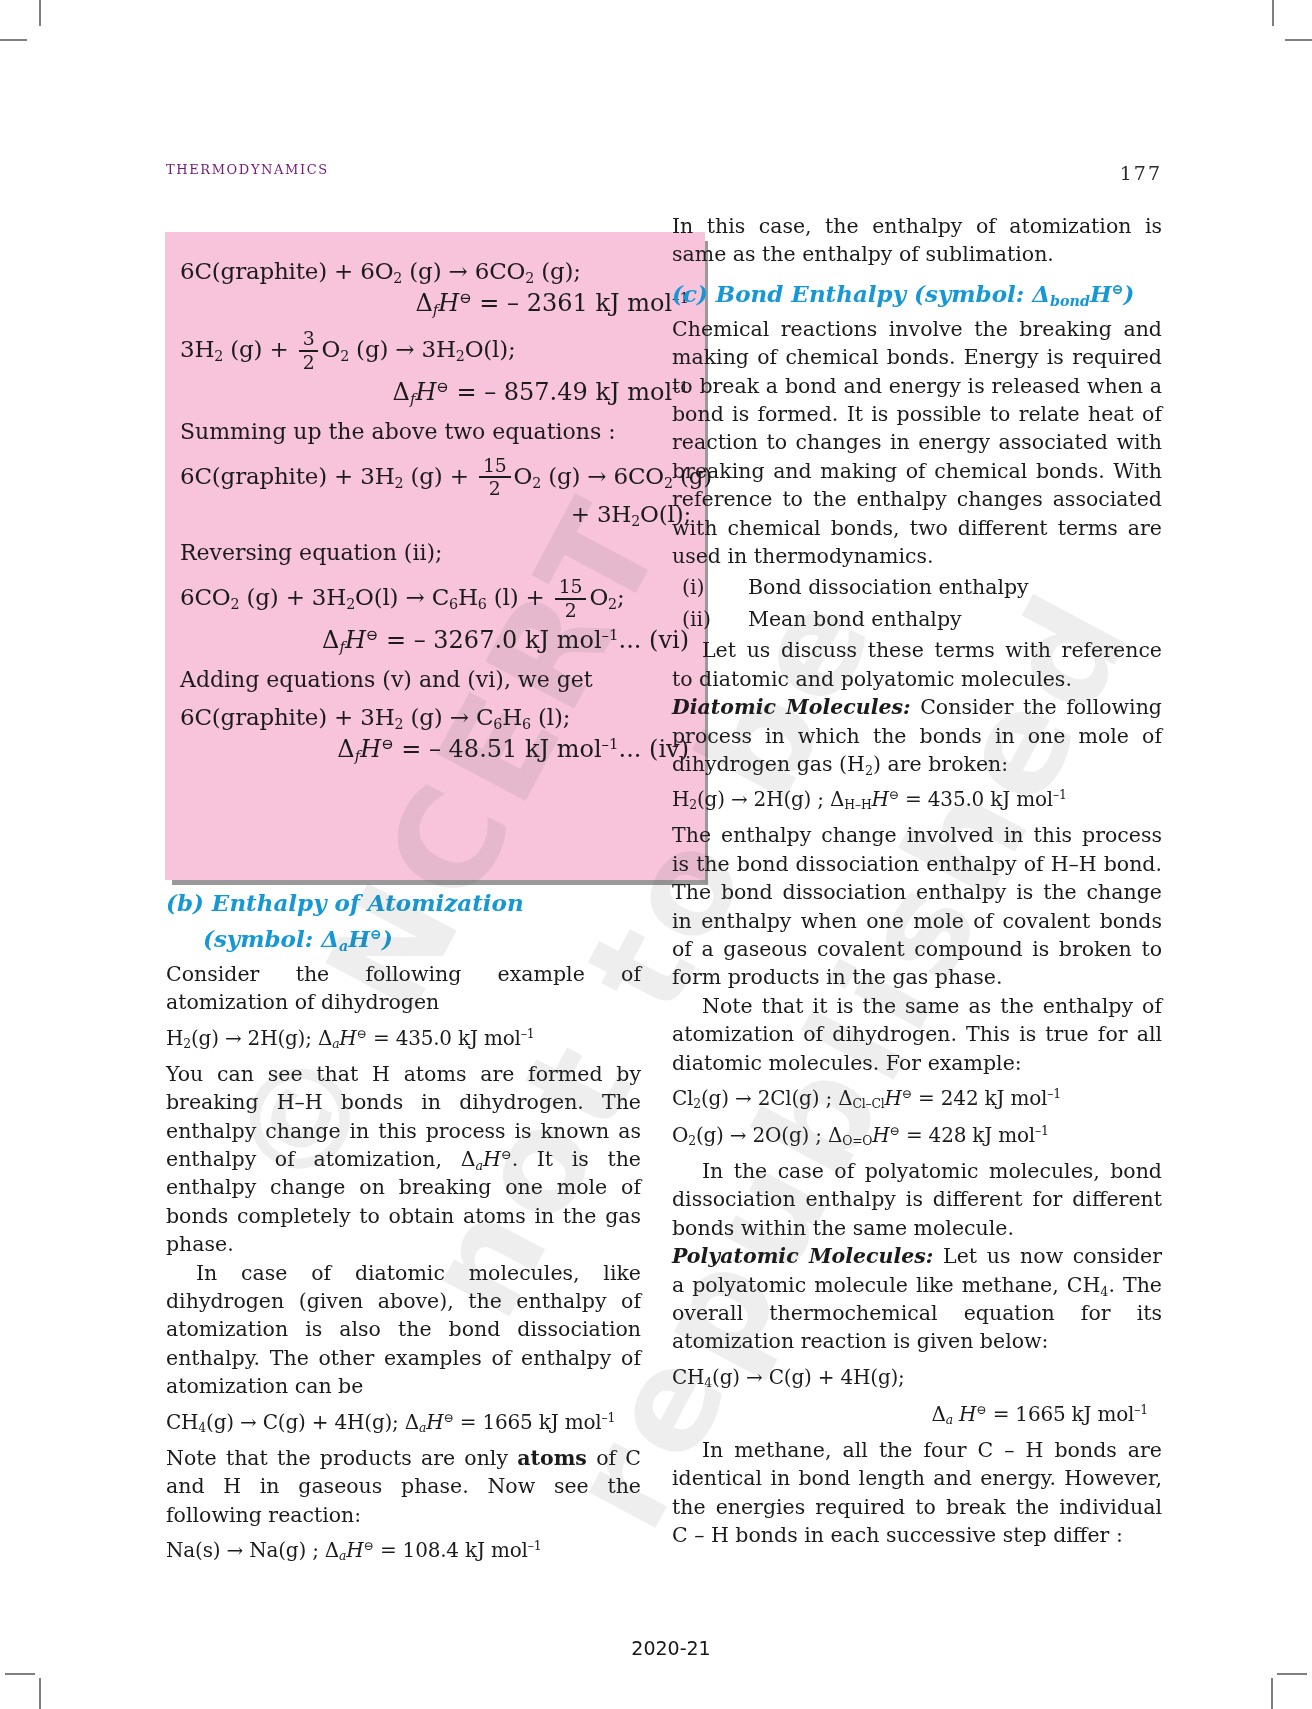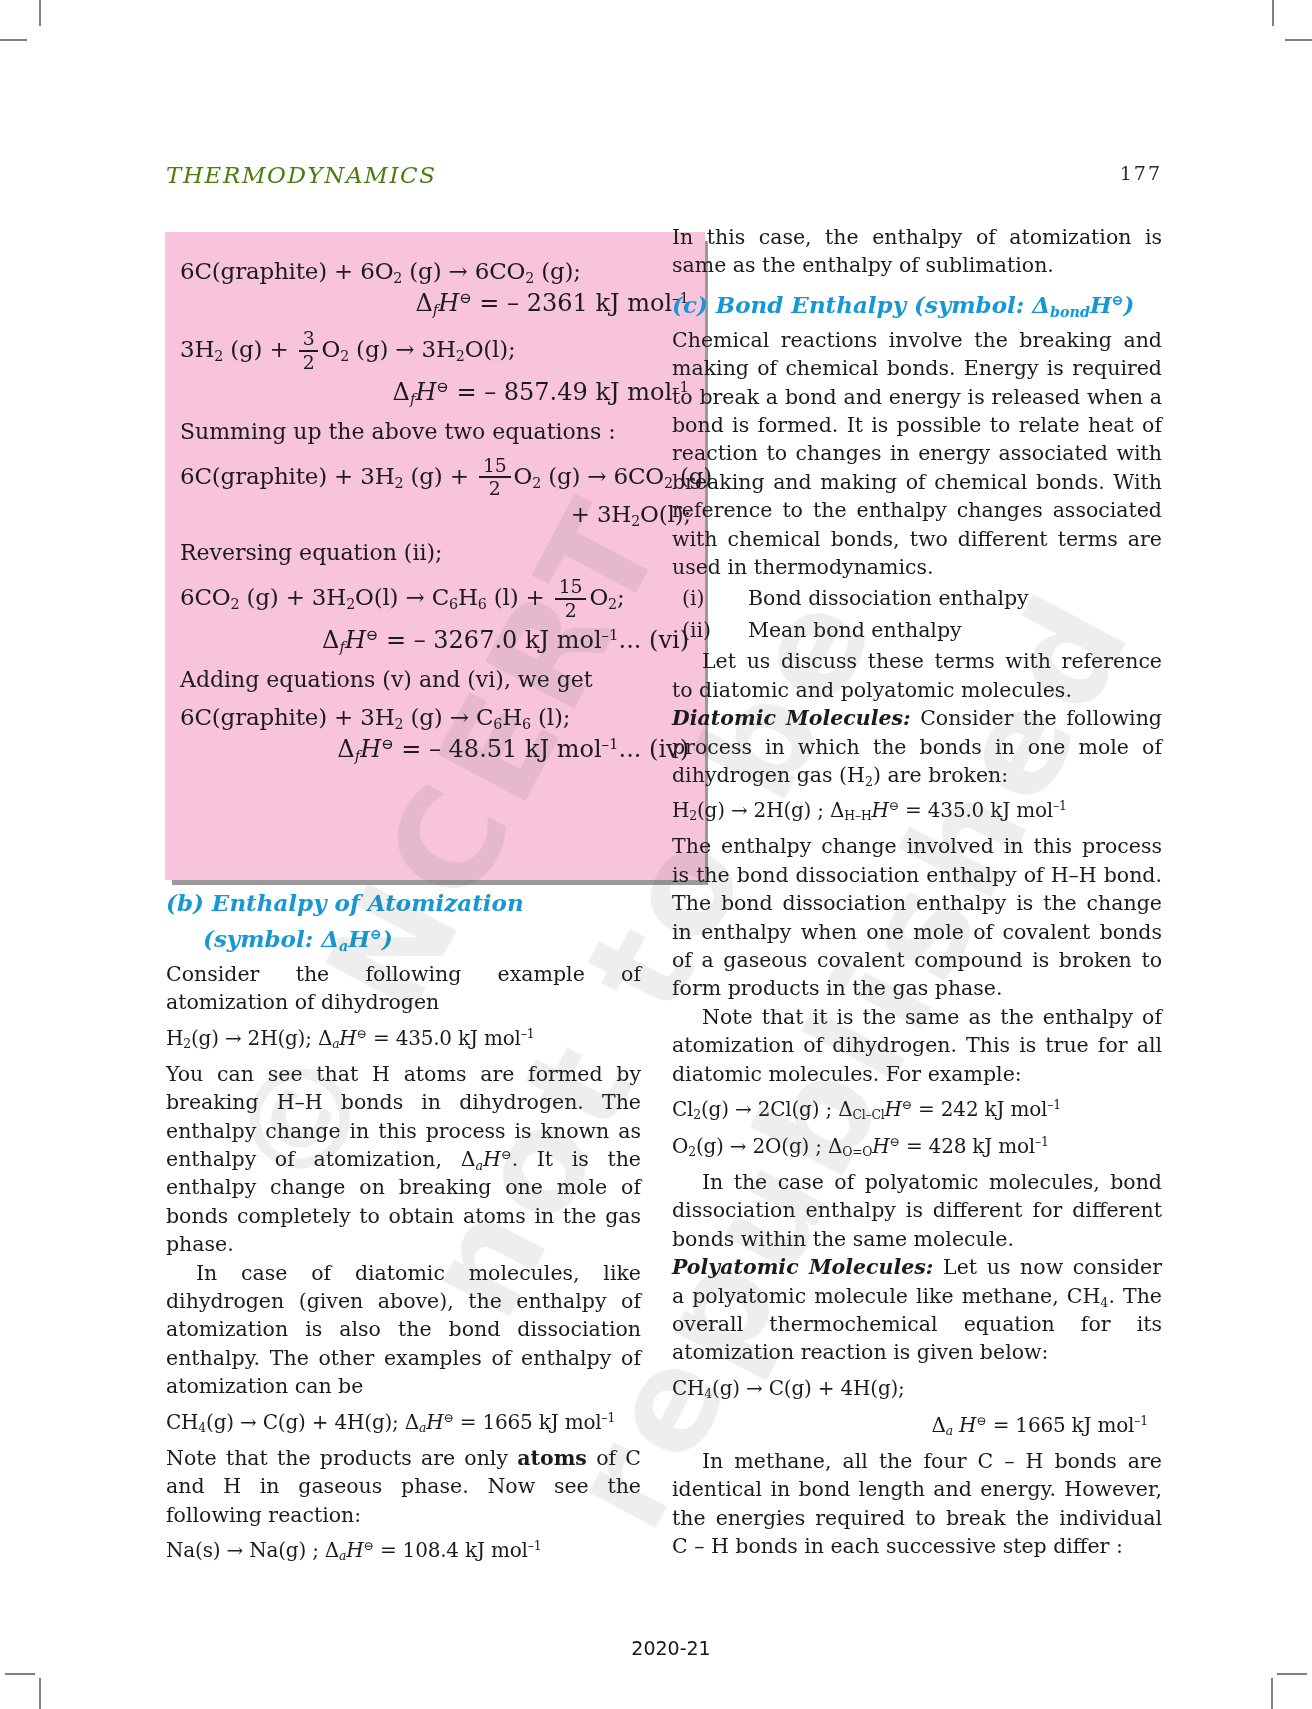--- a/index.html
+++ b/index.html
@@ -4,38 +4,38 @@
 <style>
   html,body{margin:0;padding:0;}
   body{
     width:1312px;height:1709px;position:relative;background:#ffffff;
     font-family:"DejaVu Serif","Liberation Serif",serif;color:#1b1b1b;
     overflow:hidden;
   }
   
   .cm{position:absolute;background:#7f7f7f;}
   
-  .header-title{position:absolute;left:166px;top:162px;font-size:23px;letter-spacing:1.6px;color:#4d7c0f;font-style:italic;}
+  .header-title{position:absolute;left:166px;top:162px;font-size:13px;letter-spacing:1.6px;color:#701a75;}
   .page-num{position:absolute;left:1090px;top:162px;width:72px;text-align:right;font-size:19px;letter-spacing:2px;color:#2a2a2a;}
   .footer{position:absolute;left:0;top:1637px;width:1342px;text-align:center;
     font-family:"DejaVu Sans","Liberation Sans",sans-serif;font-size:19px;color:#161616;}
   
   .panel{
     position:absolute;left:165px;top:232px;width:540px;height:648px;box-sizing:border-box;
     background:#f7c4dc;box-shadow:5px 7px 0 -2px #9a9a9a;
     padding:14px 14px 0 15px;z-index:1;
   }
   .panel .eq{font-size:23px;letter-spacing:-0.2px;margin-top:12px;white-space:nowrap;}
   .panel .eq.right{text-align:right;margin-top:2px;}
   .panel .eq-result{font-size:24px;text-align:right;margin-top:5px;padding-right:2px;white-space:nowrap;}
   .panel .eq-note{font-size:22px;margin-top:13px;}
   
   .col{position:absolute;text-align:justify;z-index:2;}
   .col-left{left:166px;top:878px;width:475px;}
-  .col-right{left:672px;top:212px;width:490px;margin-top:11px;}
+  .col-right{left:672px;top:212px;width:490px;}
   .para{font-size:20.5px;line-height:28.4px;margin:0;}
   .para.indent{text-indent:30px;}
   .heading{color:#1598d5;font-weight:bold;font-style:italic;font-size:23px;line-height:30px;
     text-align:left;margin:10px 0 6px;}
   .heading.cont{padding-left:37px;margin-top:0;}
   .heading + .para, .heading.cont + .para{margin-top:4px;}
   .formula{font-size:20px;line-height:30px;margin:6px 0 7px;text-align:left;letter-spacing:-0.2px;white-space:nowrap;}
   .formula.right{text-align:right;padding-right:14px;white-space:normal;}
   .list{display:flex;font-size:20.5px;line-height:28.4px;margin:3px 0;text-align:left;}
   .list .lbl{flex:none;width:76px;padding-left:10px;box-sizing:border-box;}

